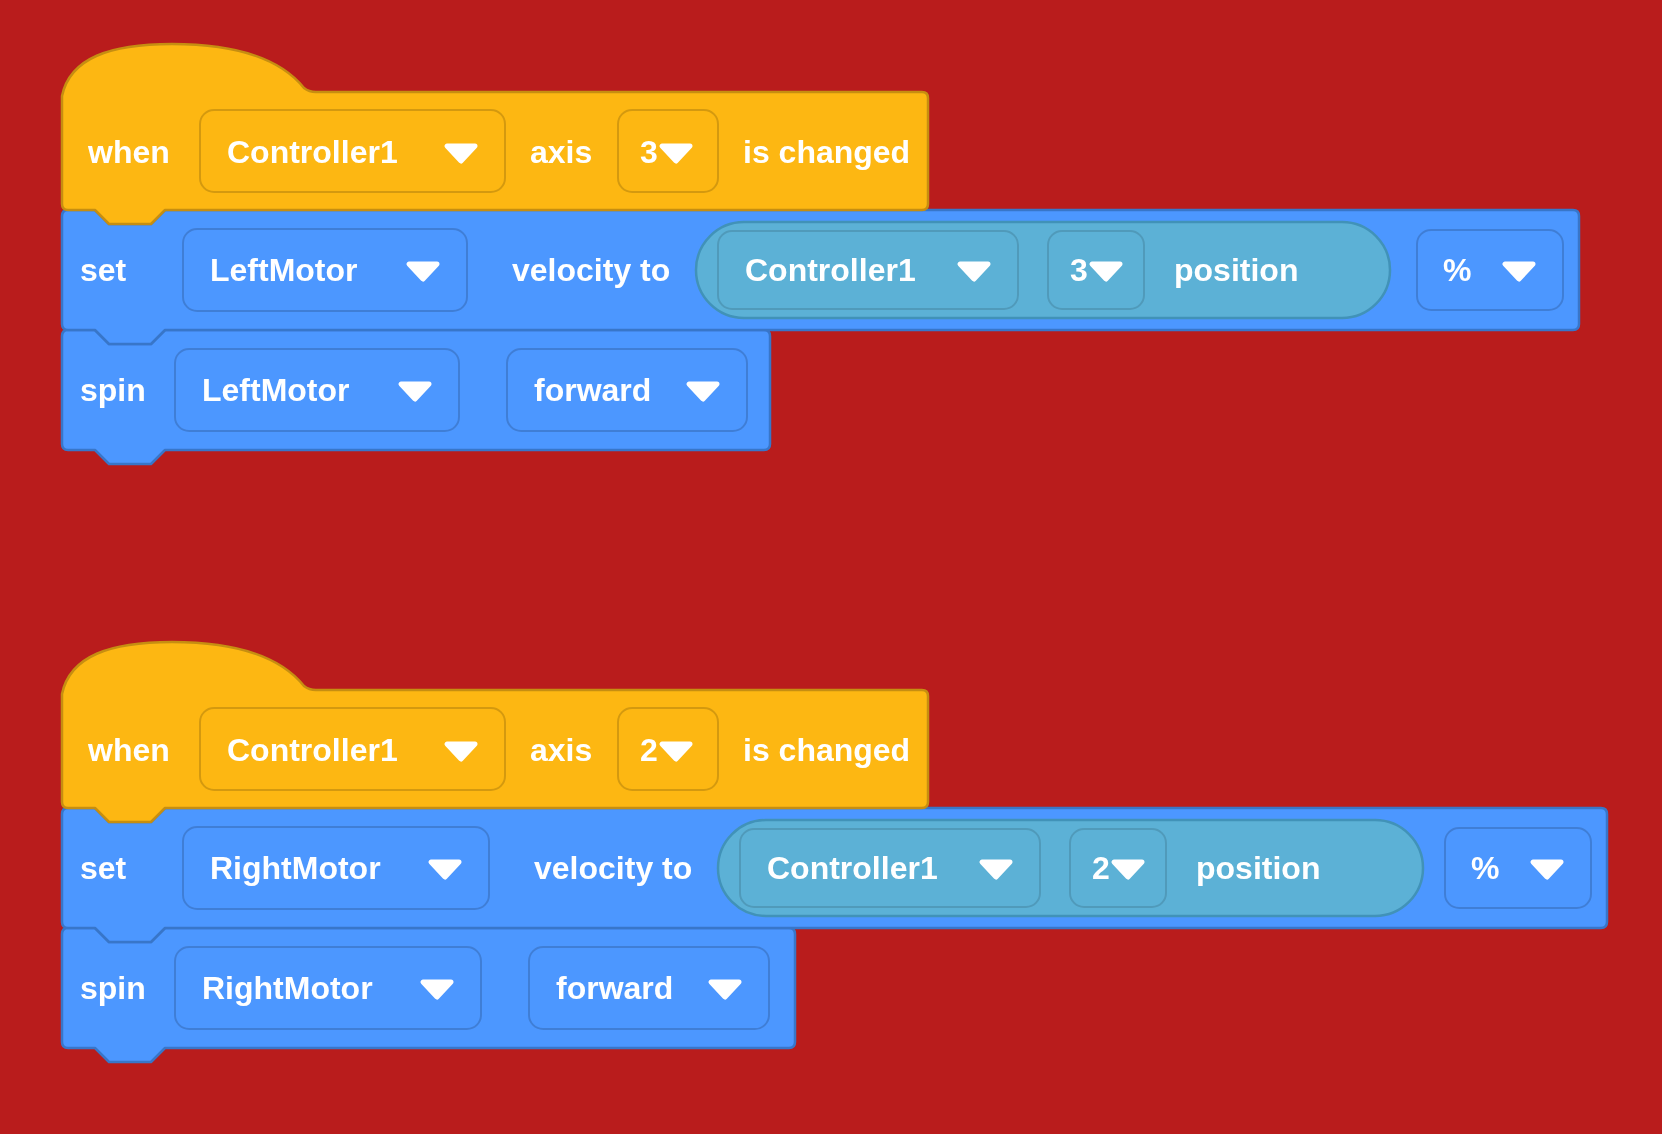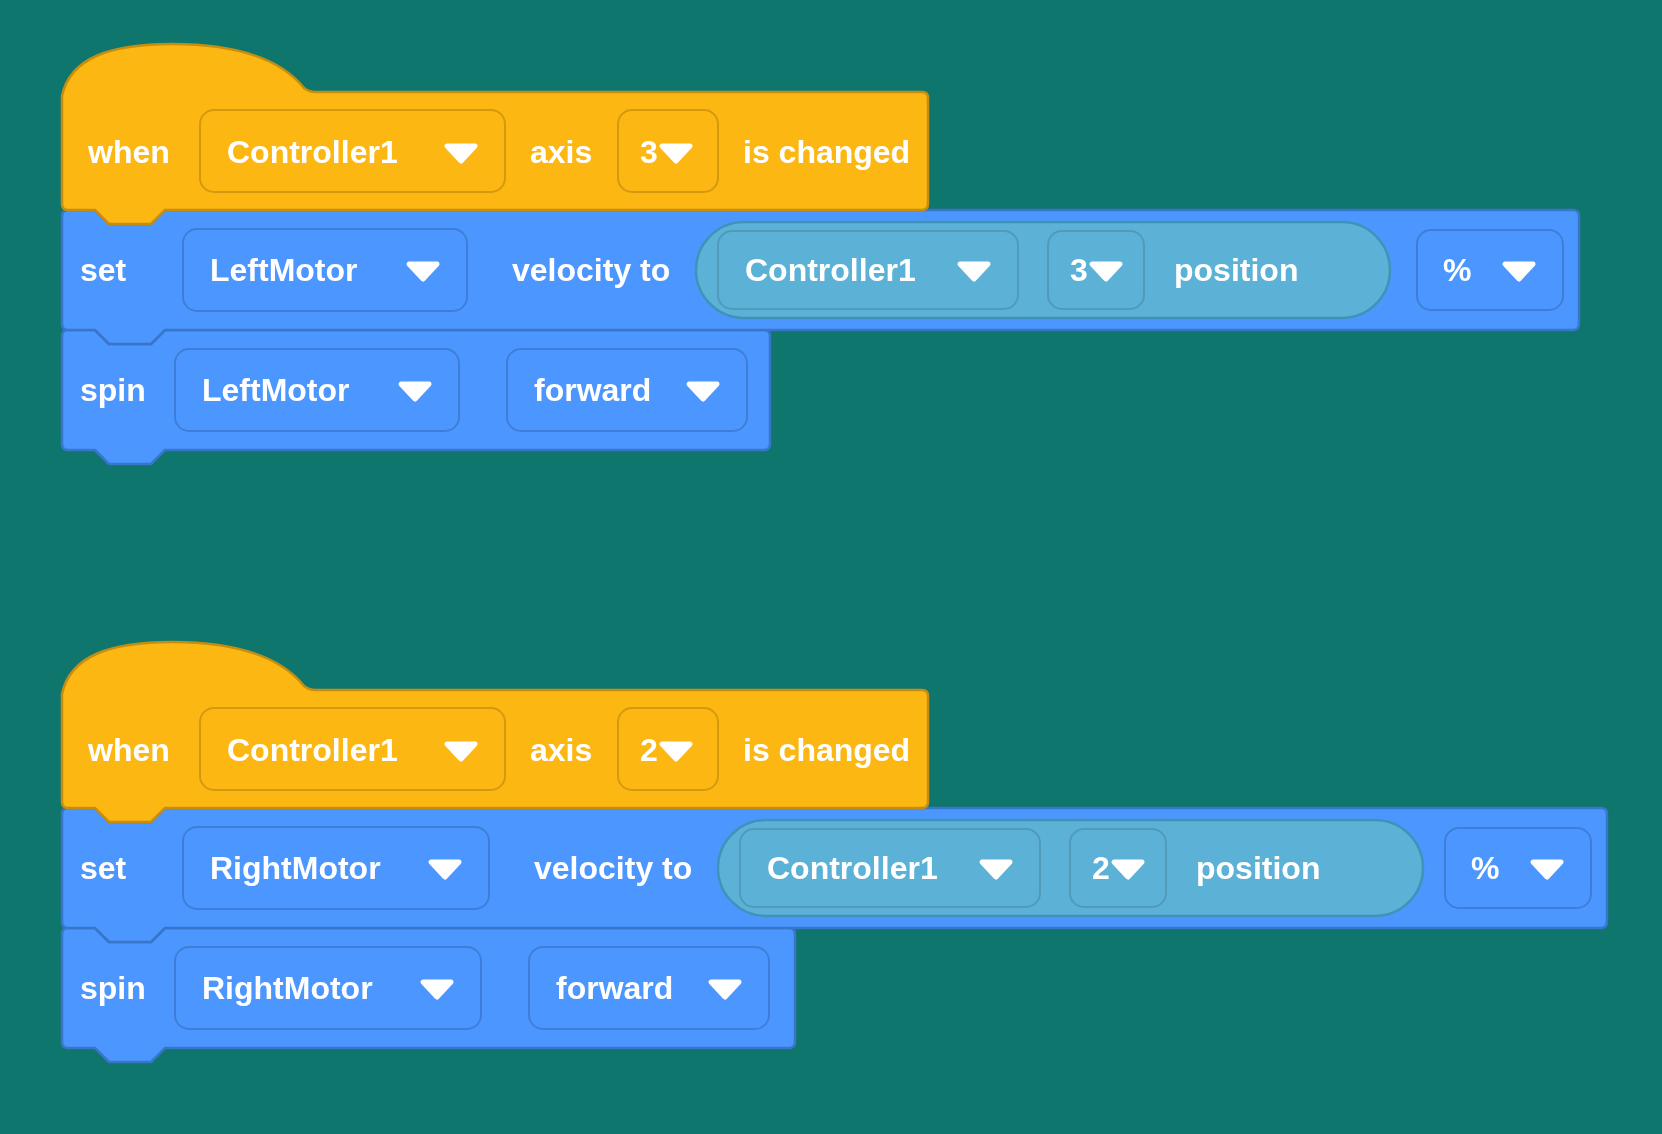--- a/index.html
+++ b/index.html
@@ -1,16 +1,16 @@
 <!DOCTYPE html>
 <html style="--event_fill: #FDB712; --event_stroke: #C68E11; --motion_fill: #4C97FF; --motion_stroke: #3876C9; --sensing_fill: #5CB1D6; --sensing_stroke: #4192B8; --text_color: #FFFFFF;"><head>
 <meta charset="utf-8">
 <style>
   html,body{margin:0;padding:0;background:#ffffff;}
-  .canvas-wrap{position:relative;width:1662px;height:1134px;background:#0f766e;overflow:hidden;}
+  .canvas-wrap{position:relative;width:1662px;height:1134px;background:#b91c1c;overflow:hidden;}
   svg{display:block;}
   
   .event-shell{fill:var(--event_fill);stroke:var(--event_stroke);stroke-width:2.5;stroke-linejoin:round;}
   .motion-shell{fill:var(--motion_fill);stroke:var(--motion_stroke);stroke-width:2.5;stroke-linejoin:round;}
   .sensing-shell{fill:var(--sensing_fill);stroke:var(--sensing_stroke);stroke-width:2.5;stroke-linejoin:round;}
   
   .dd-event{fill:var(--event_fill);stroke:rgba(0,0,0,0.16);stroke-width:2;}
   .dd-motion{fill:var(--motion_fill);stroke:rgba(0,0,0,0.16);stroke-width:2;}
   .dd-sensing{fill:var(--sensing_fill);stroke:rgba(0,0,0,0.13);stroke-width:2;}
   

